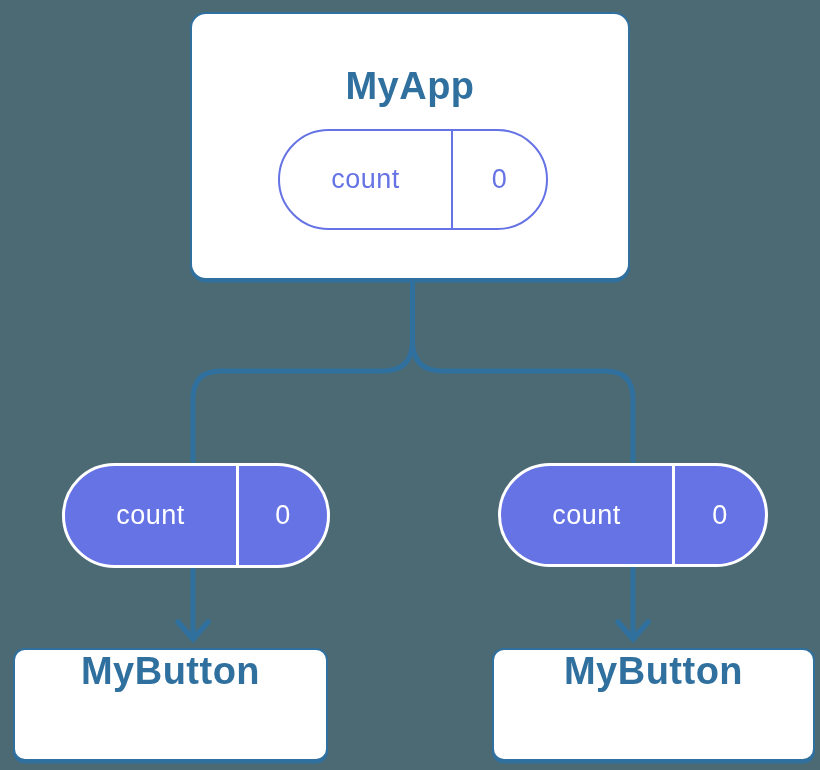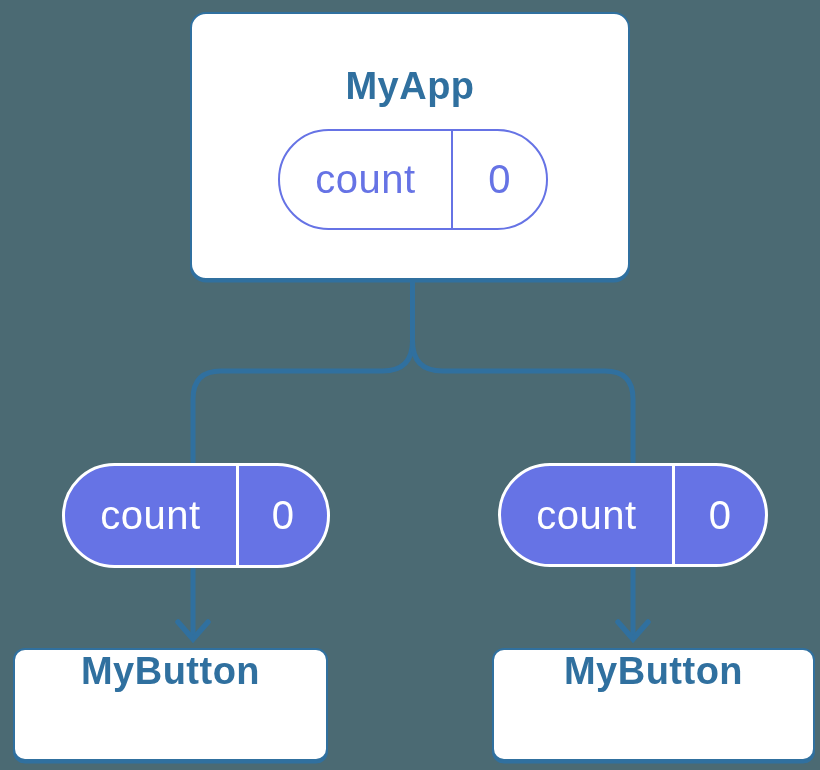--- a/index.html
+++ b/index.html
@@ -62,21 +62,21 @@
   }
   .child-node.left  { left: 13px;  width: 315px; }
   .child-node.right { left: 492px; width: 323px; }
 
   .pill {
     position: absolute;
     box-sizing: border-box;
     border-radius: 999px;
     display: flex;
     overflow: hidden;
-    font-size: 40px;
+    font-size: 27px;
     letter-spacing: 0.5px;
   }
   .pill-outline {
     background: var(--white);
     border: 2.5px solid var(--purple);
     color: var(--purple);
   }
   .pill-outline .pill-label { border-right: 2.5px solid var(--purple); }
   .pill-solid {
     background: var(--purple);

